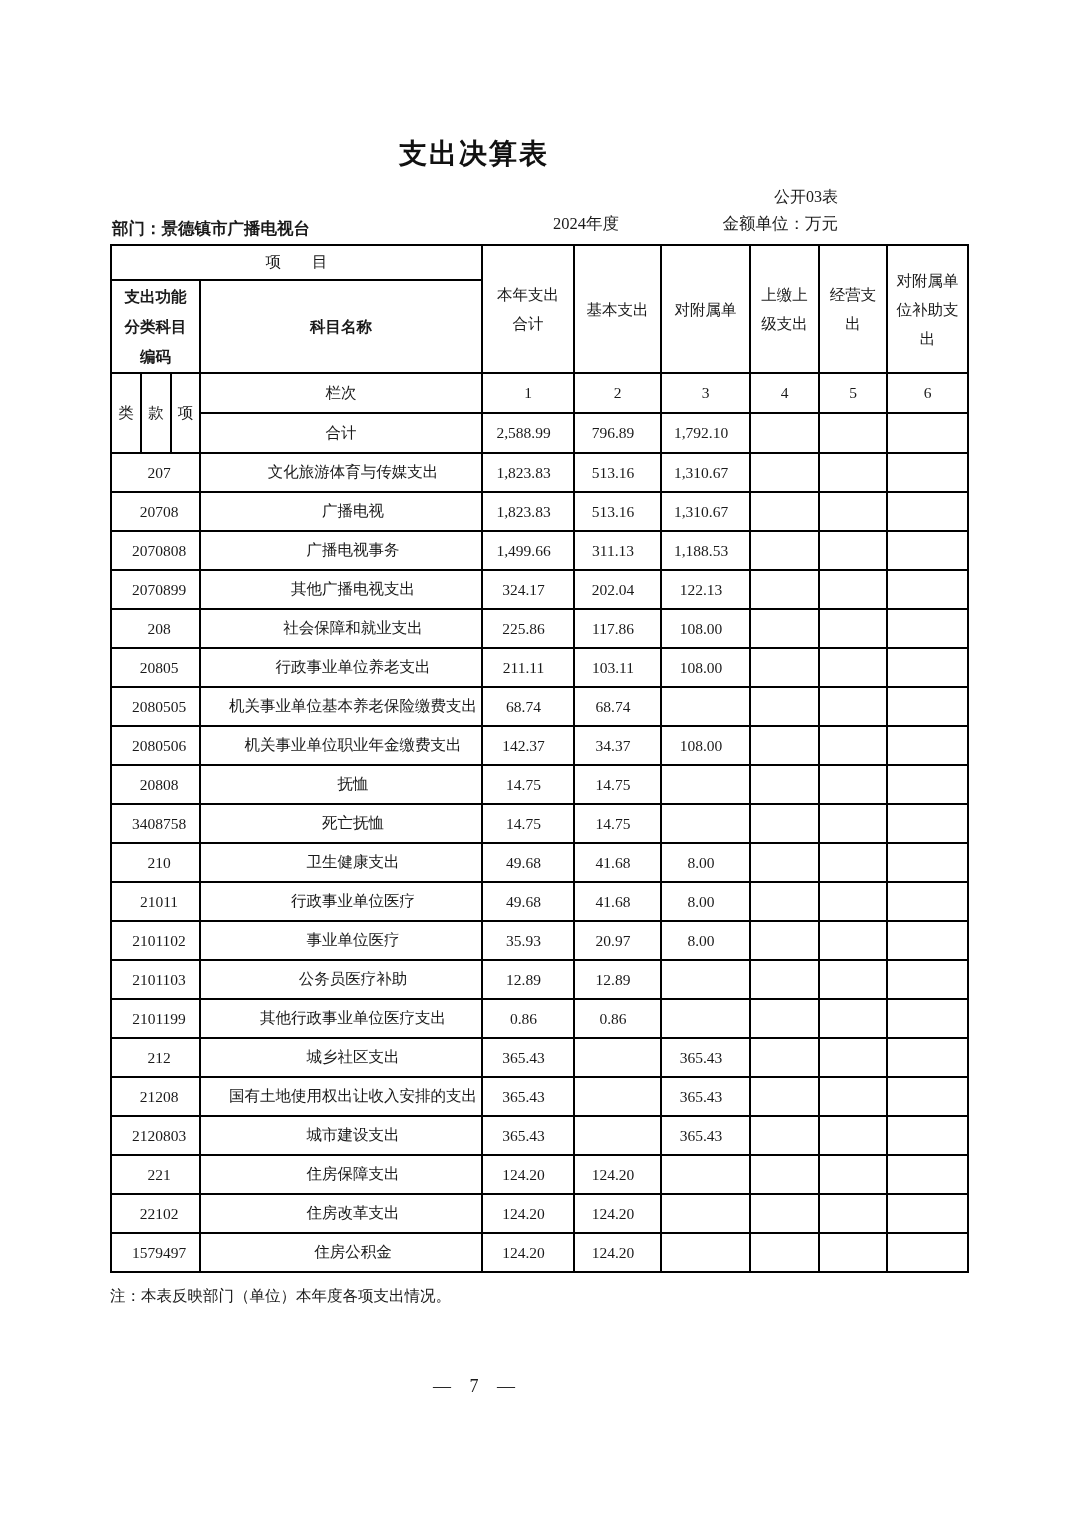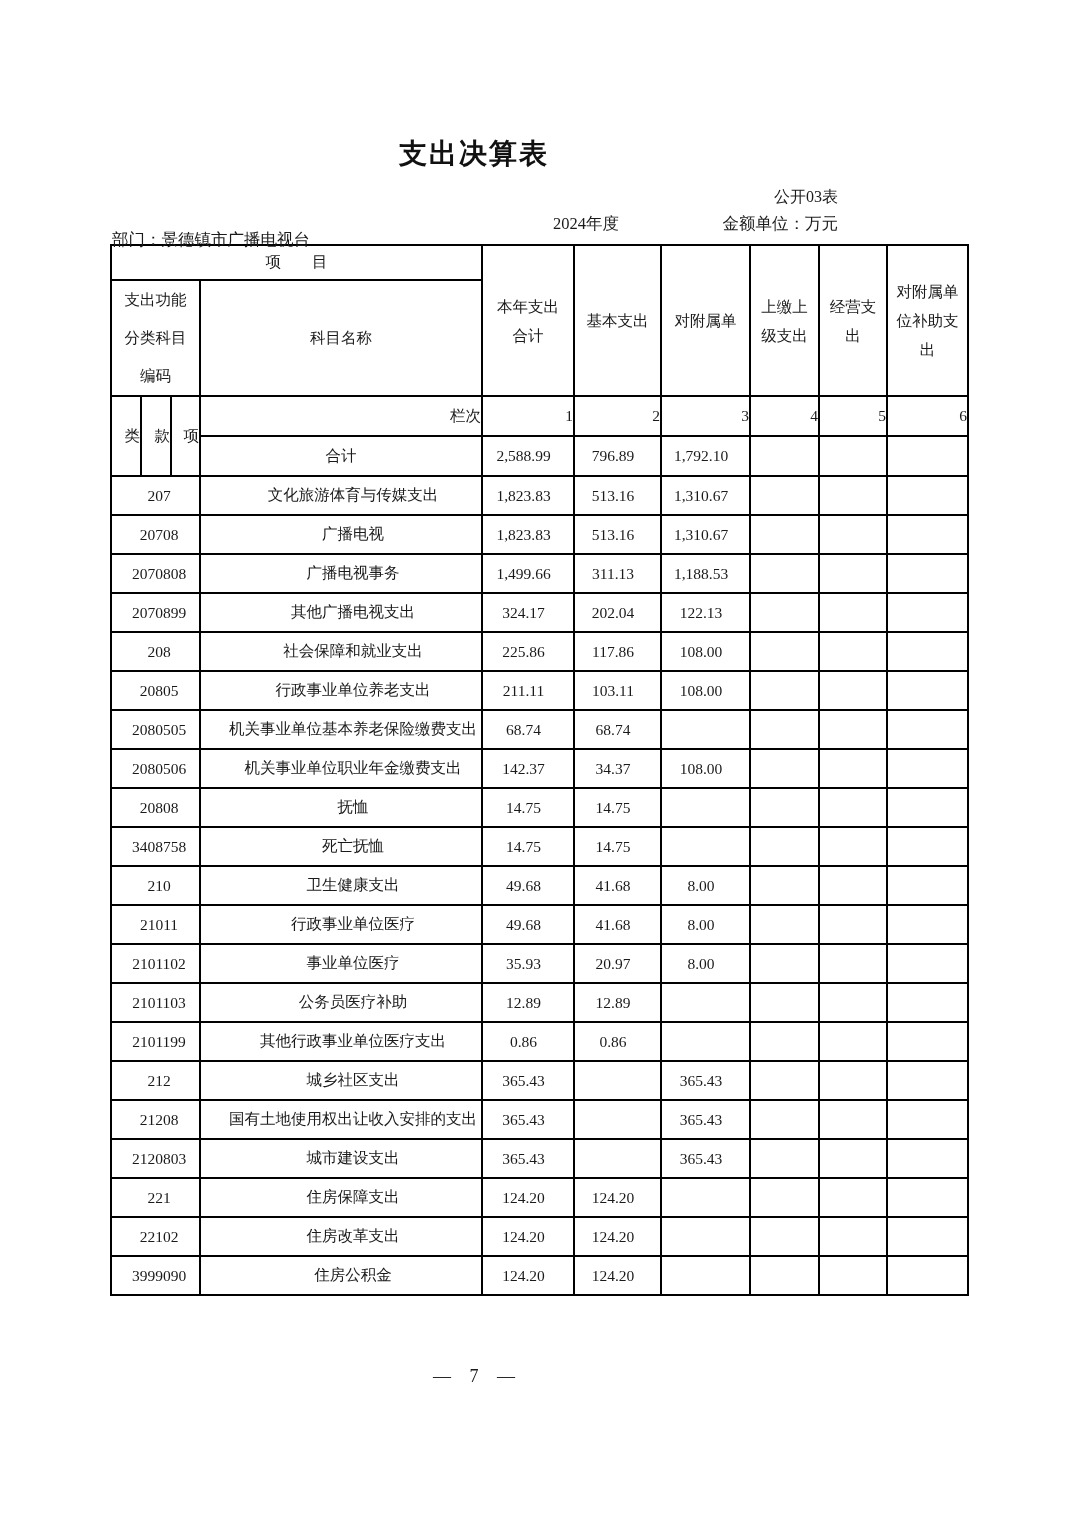--- a/index.html
+++ b/index.html
@@ -26,41 +26,41 @@
     margin-top:18px;
     text-align:right;
     font-size:16px; line-height:18px;
   }
   .meta-row {
     margin-top:7px;
     position:relative;
     height:22px;
     font-size:16.5px; line-height:22px;
   }
-  .meta-row .dept { position:absolute; left:2px; top:16px; }
+  .meta-row .dept { position:absolute; left:2px; top:5px;font-weight:bold; }
   .meta-row .year { position:absolute; left:443px; top:0; }
   .meta-row .unit { position:absolute; right:0; top:0; }
   table.fin-table {
     margin-top:9px;
     width:857px;
     table-layout:fixed;
     border-collapse:collapse;
     border:1px solid #ec4899;
   }
   table.fin-table td {
     border:2px solid #000;
     font-size:15.5px;
     vertical-align:middle;
     text-align:center;
     overflow:hidden;
     color:#1a1a1a;
   }
   tr.r-proj  td { height:35px; }
-  tr.r-code  td { height:93px; line-height:38px; }
-  tr.r-lanci td { height:40px;text-align:right; }
+  tr.r-code  td { height:93px; line-height:30px;font-weight:bold; }
+  tr.r-lanci td { height:40px; }
   tr.r-total td { height:40px; }
   tbody tr   td { height:39px; }
   td.pre { white-space:pre-line; line-height:29px; }
   td.code { text-align:left; padding-left:7px; }
   td.name { text-align:left; padding-left:24px; }
   td.num  { text-align:right; padding-right:9px; }
   .note {
     margin-top:13px;
     font-size:15.5px; line-height:20px;
     text-align:left;
@@ -338,28 +338,29 @@
     <td class="code" colspan="3">22102</td>
     <td class="name">住房改革支出</td>
     <td class="num">124.20</td>
     <td class="num">124.20</td>
     <td class="num"></td>
     <td class="num"></td>
     <td class="num"></td>
     <td class="num"></td>
   </tr>
         <tr>
-    <td class="code" colspan="3">3999090</td>
+    <td class="code" colspan="3">1579497</td>
     <td class="name">住房公积金</td>
     <td class="num">124.20</td>
     <td class="num">124.20</td>
     <td class="num"></td>
     <td class="num"></td>
     <td class="num"></td>
     <td class="num"></td>
   </tr>
       </tbody>
   </table>
 
+  <div class="note">注：本表反映部门（单位）本年度各项支出情况。</div>
 
   <div class="page-num">— 7 —</div>
 
 </div>
 
 </body></html>

